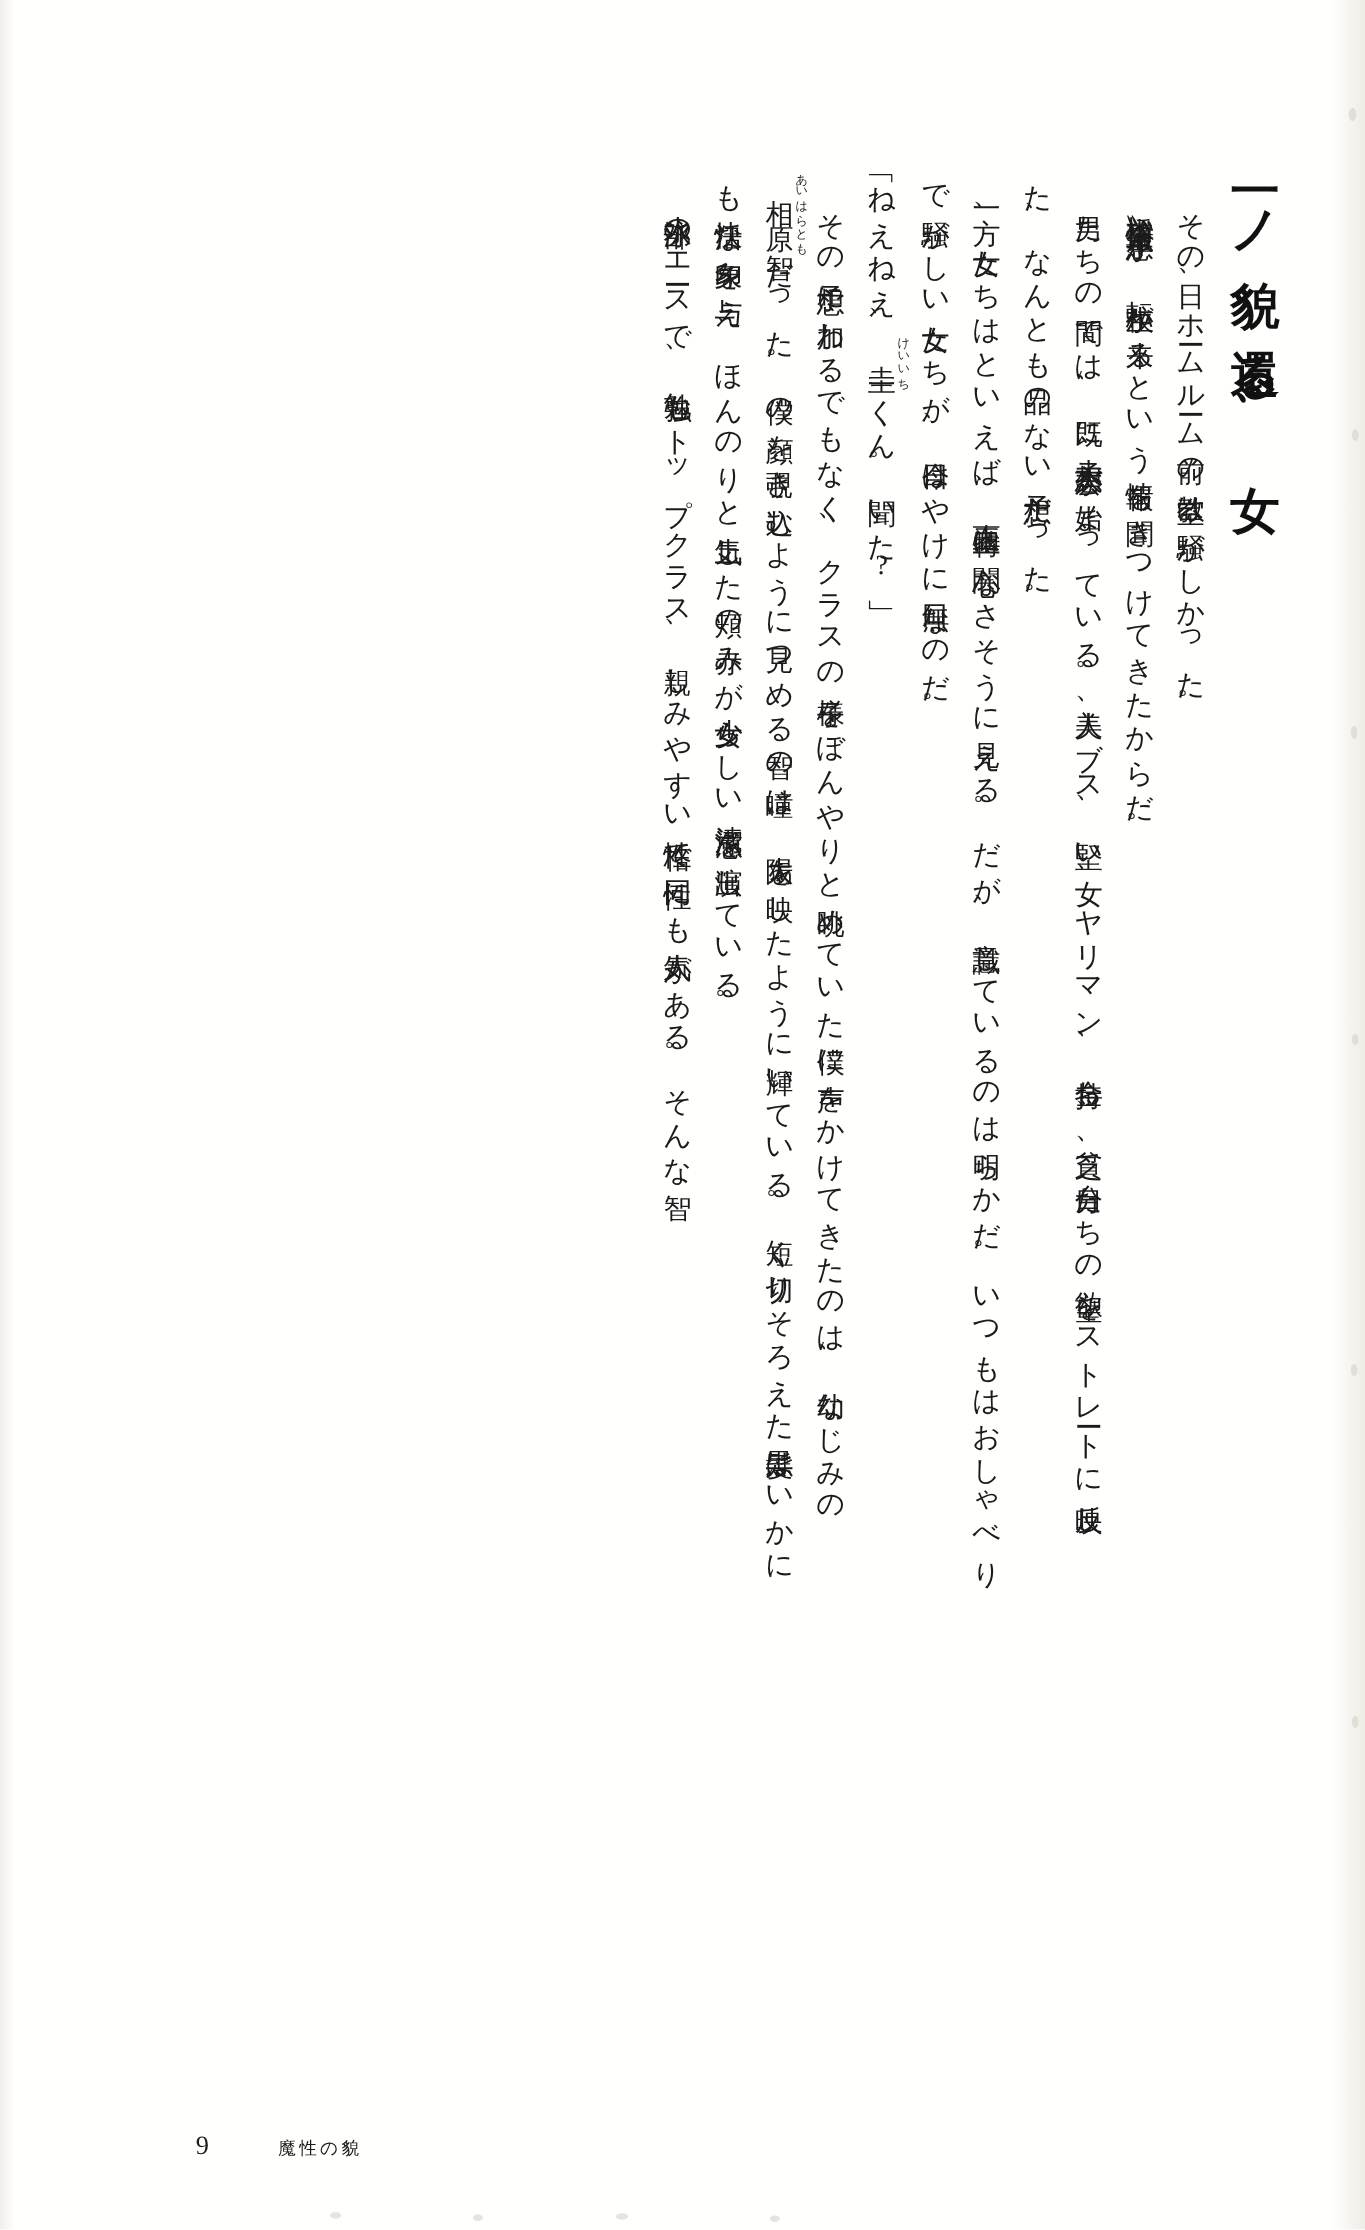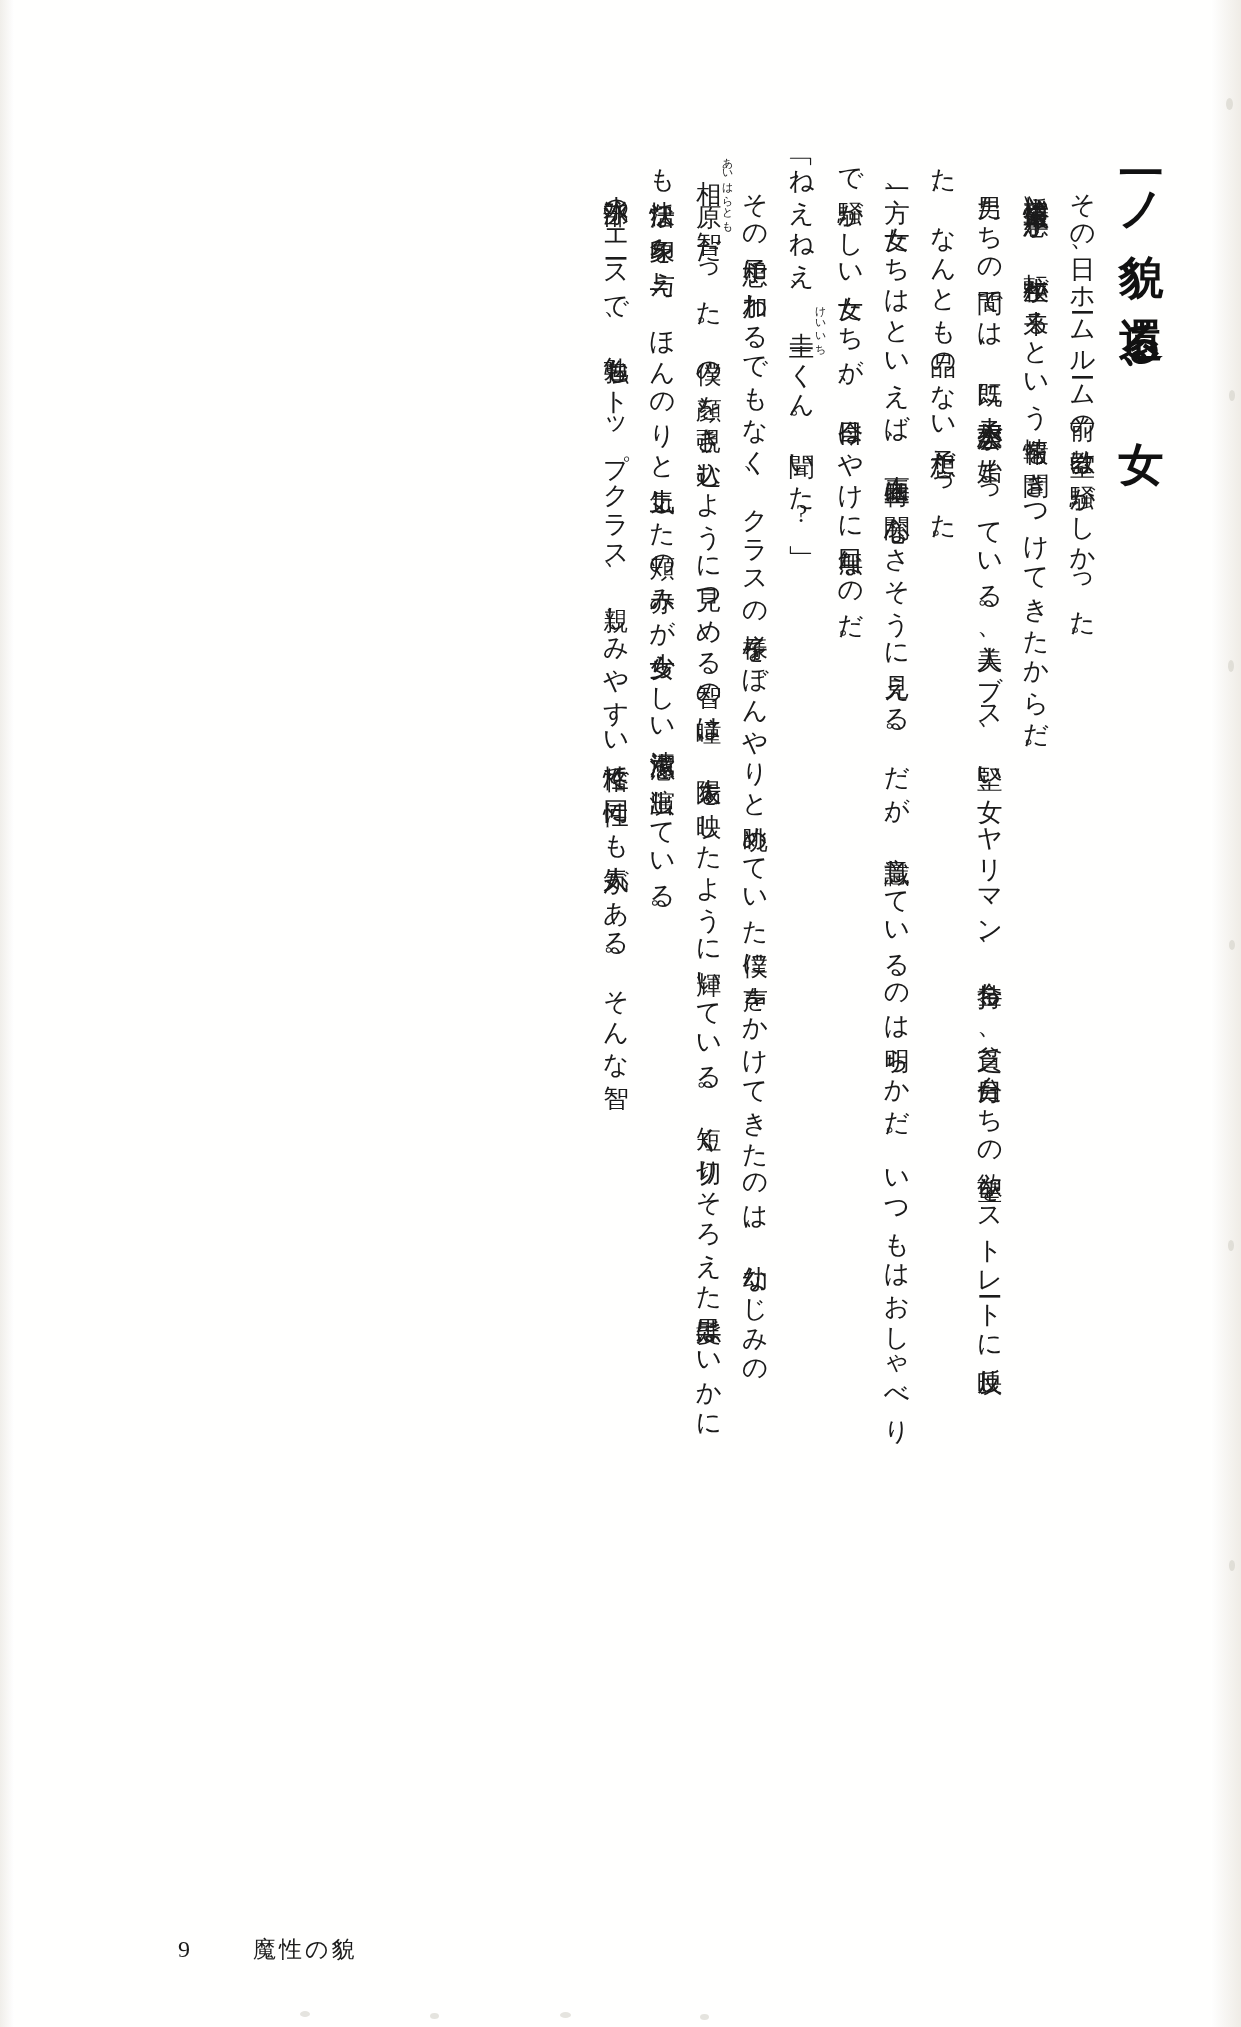--- a/index.html
+++ b/index.html
@@ -89,21 +89,21 @@
     align-items: baseline;
     padding-left: 178px;
     box-sizing: border-box;
   }
   .folio {
     font-size: 24px;
     color: #1b1b1b;
     letter-spacing: 1px;
   }
   .running-head {
-    font-size: 23px;
+    font-size: 16px;
     color: #1b1b1b;
     margin-left: 62px;
     letter-spacing: 3px;
   }
 </style>
 </head>
 <body>
 
 <div class="page">
 

